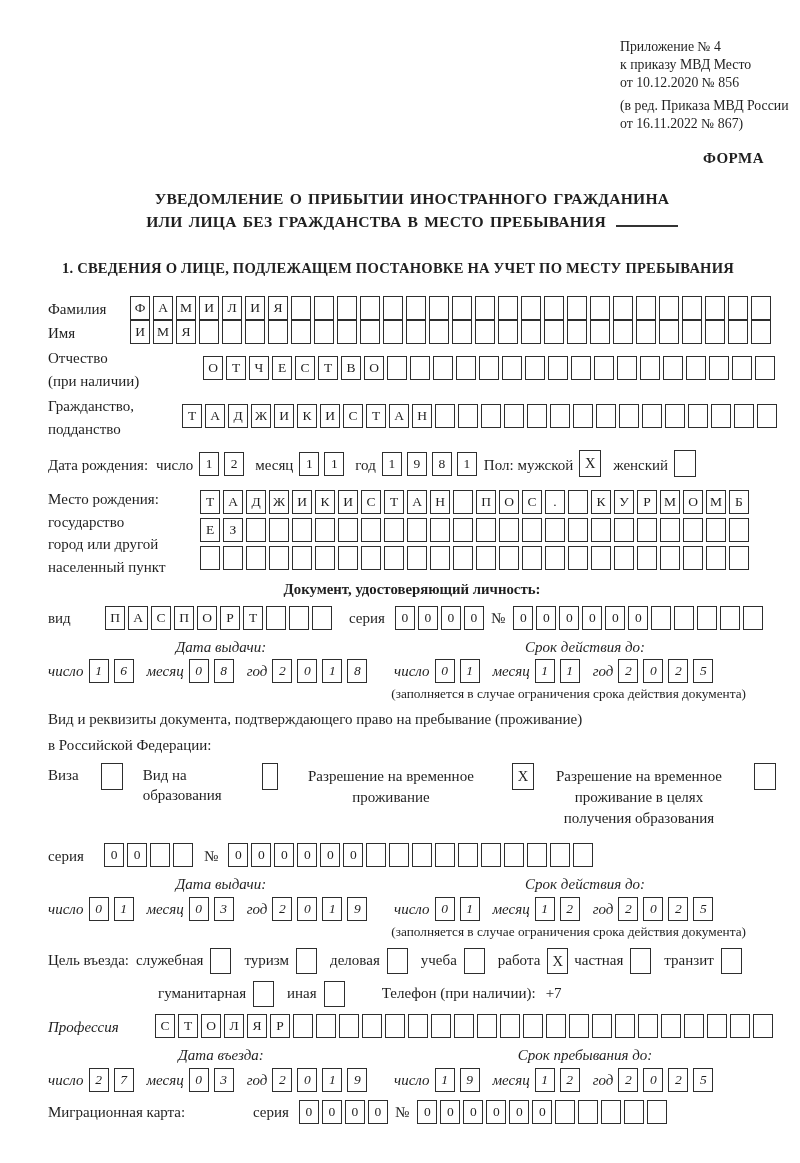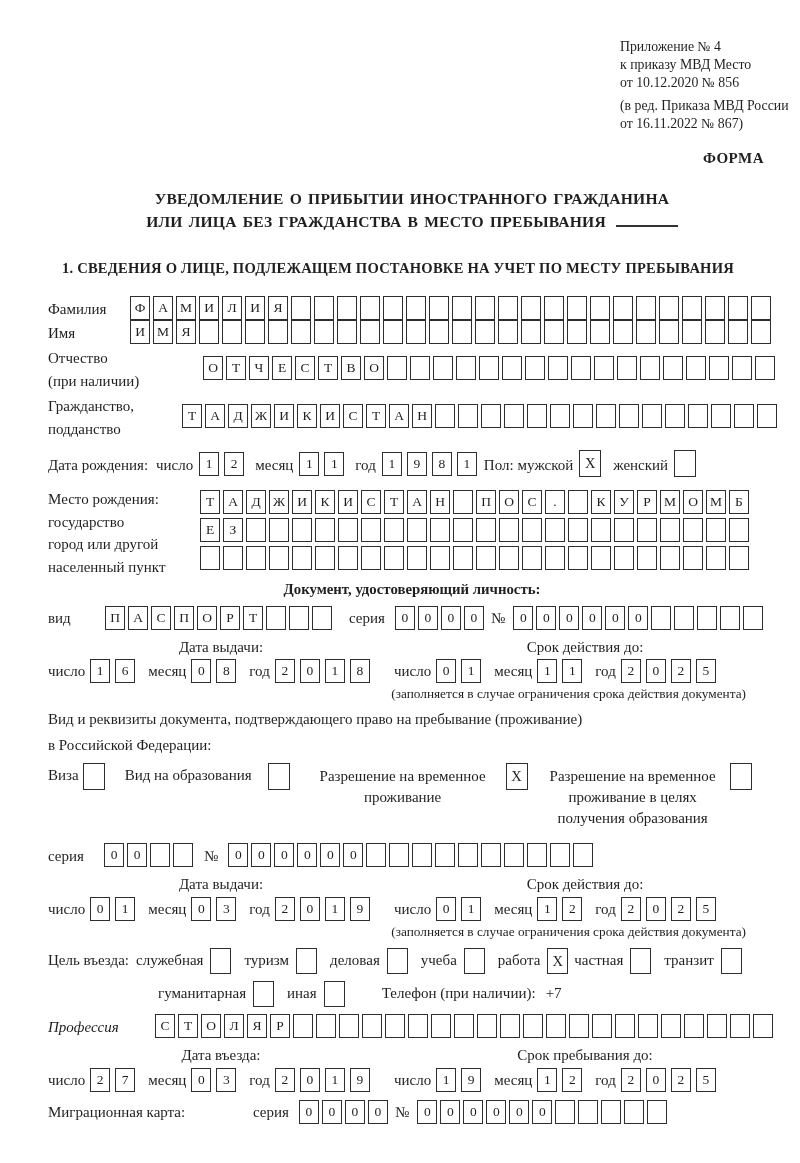--- a/index.html
+++ b/index.html
@@ -32,34 +32,34 @@
     text-align:center; font-size:14.5px; line-height:24px; vertical-align:middle; background:#fff;
   }
   
   .frow { display:flex; align-items:center; }
   .flabel { flex:none; padding-top:3px; }
   .w82 { width:82px; } .w155 { width:155px; } .w134 { width:134px; } .w152 { width:152px; }
   .lbl2 { line-height:1.5; }
   .bp-rows .cells { display:block; margin-bottom:4px; }
   .inline-label { padding:3px 6px 0 6px; flex:none; }
   
-  .dates-pair { display:flex; margin:8px 0 2px; }
+  .dates-pair { display:flex; margin:8px 0 2px;font-style:italic; }
   .date-group.left { width:346px; flex:none; }
   .date-group.right { flex:1; }
   .d-heading { text-align:center; margin-bottom:2px; }
   .d-line { display:flex; align-items:flex-start; white-space:nowrap; }
   .d-line .d-label { padding:3px 5px 0 0; }
   .d-line .d-label + .cells { margin-right:8px; }
   .note-right { text-align:right; padding-right:30px; font-size:13.3px; margin:1px 0 8px; }
   
   .doc-heading { text-align:center; font-weight:bold; margin:2px 0 6px; font-size:14.8px; }
   .intro { margin:6px 0 2px; }
   
   .res-options { display:flex; align-items:flex-start; margin:8px 0 14px; }
-  .res-options .opt { display:flex; align-items:flex-start; }
+  .res-options .opt { display:flex; align-items:flex-start;gap:18px; }
   .opt-label { padding-top:3px; }
   .opt-label.center { text-align:center; line-height:1.4; }
   .opt3-label { width:186px; }
   .opt4-label { width:178px; }
   
   .purpose-row { display:flex; align-items:flex-start; margin-bottom:7px; flex-wrap:nowrap; }
   .purpose-row .p-label { padding:3px 7px 0 0; }
   .purpose-row .checkbox { margin-right:13px; width:21px; height:26px; }
   .purpose-row2 { margin-left:110px; }
   .phone-label { padding:3px 10px 0 24px; }

